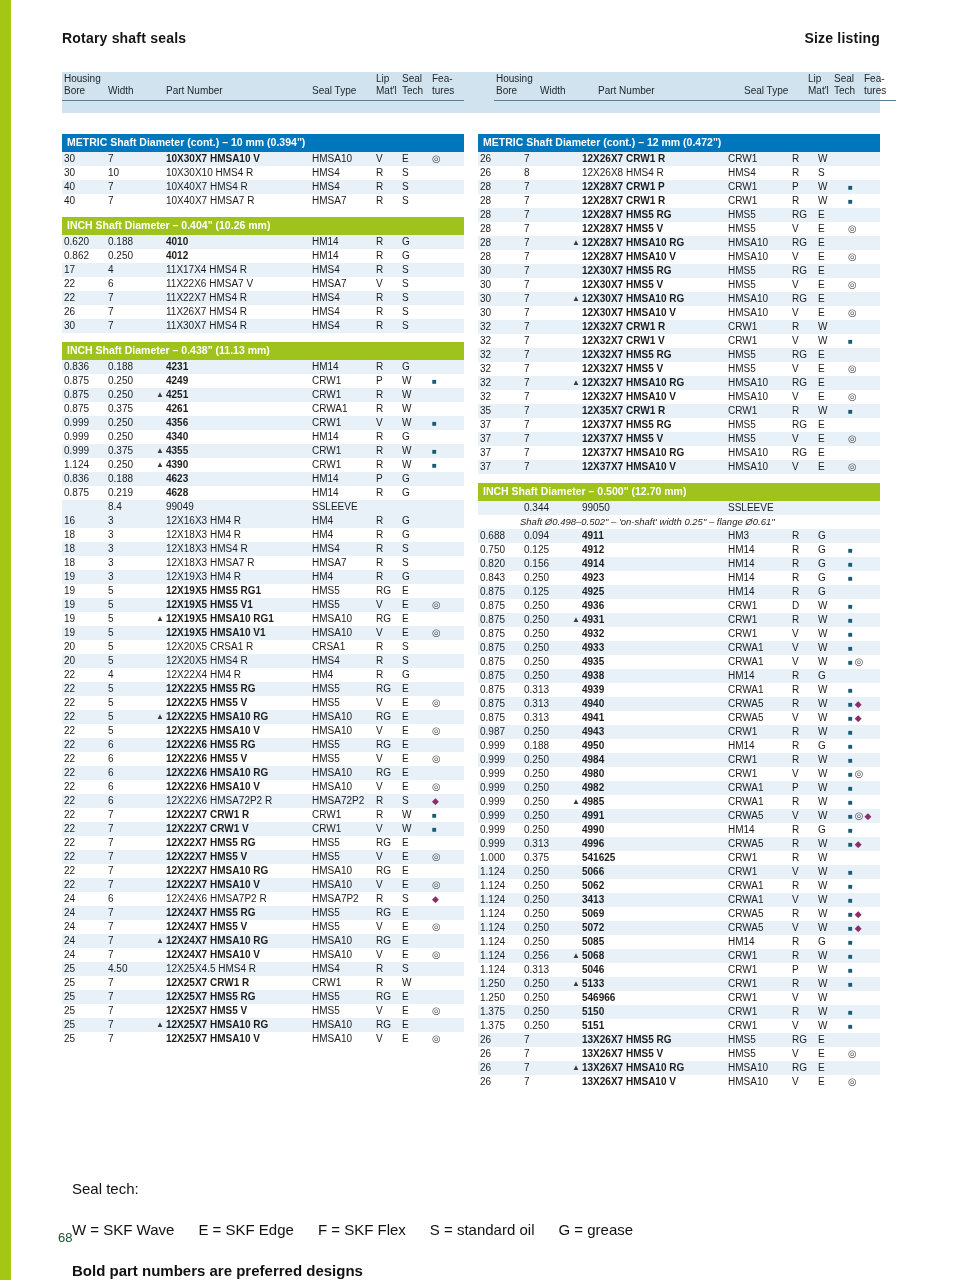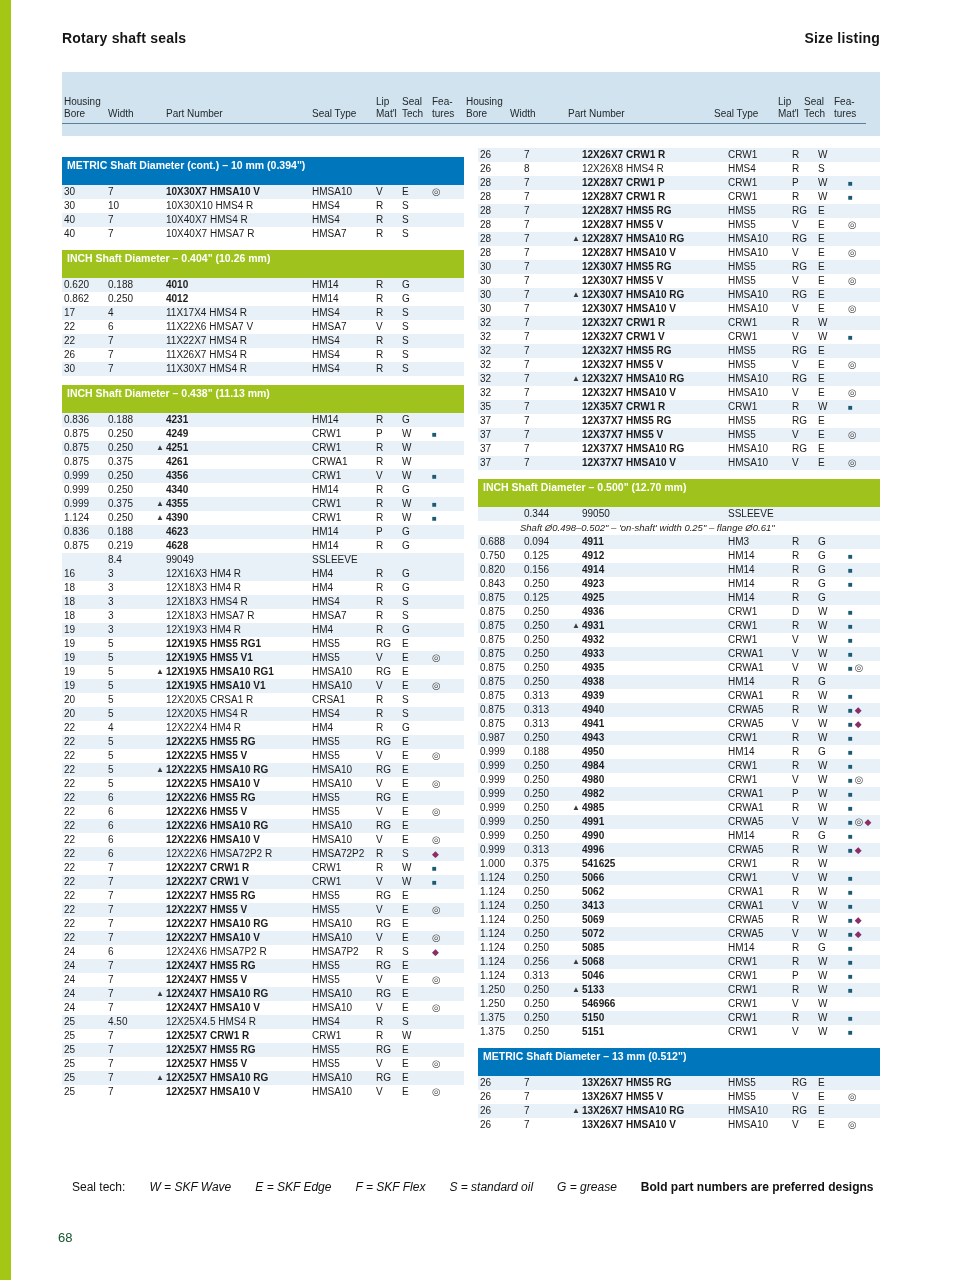--- a/index.html
+++ b/index.html
@@ -9,35 +9,35 @@
     font-family:"Liberation Sans","DejaVu Sans",sans-serif;
   }
   .edge-bar{position:absolute;left:0;top:0;width:11px;height:1280px;background:#a4c614;}
   .page-header{
     position:absolute;left:62px;top:30px;width:818px;
     display:flex;justify-content:space-between;
     font-size:14px;font-weight:bold;color:#151515;letter-spacing:0.2px;
   }
   .content{position:absolute;left:62px;top:72px;width:818px;}
   .band{
-    display:flex;gap:0;background:#d0e3ef;
-    padding:24px 0 12px 0;
+    display:flex;gap:30px;background:#d0e3ef;
+    padding:1px 0 12px 0;
   }
   .hgroup{
     width:402px;display:flex;
     border-bottom:1px solid #5d7f96;
     padding:0 0 3px 0;margin:0 0 0 0;
     box-sizing:border-box;
   }
   .hcell{display:flex;flex-direction:column;font-size:10px;color:#23282c;box-sizing:border-box;}
   .hcell .hl{height:12px;line-height:12px;white-space:nowrap;}
   .tables{display:flex;gap:14px;margin-top:12px;}
   .tcol{width:402px;}
   .sec{
-    height:28px;line-height:16px;font-size:10.5px;font-weight:bold;
+    height:18px;line-height:16px;font-size:10.5px;font-weight:bold;
     padding-left:5px;margin-top:9px;color:#ffffff;white-space:nowrap;
   }
   .sec-blue{background:#0076bd;}
   .sec-green{background:#9fc31c;}
   .trow{display:flex;height:14px;line-height:14px;font-size:10px;color:#1c1c1c;}
   .trow.odd{background:#e9f1f8;}
   .cell{box-sizing:border-box;white-space:nowrap;overflow:hidden;}
   .c0{width:46px;padding-left:2px;}
   .c1{width:48px;}
   .c2{width:156px;position:relative;padding-left:10px;}
@@ -48,21 +48,21 @@
   .bold{font-weight:bold;}
   .tri{font-style:normal;position:absolute;left:0;top:0;font-size:8px;color:#3a3a3a;}
   .f-sq{font-style:normal;color:#1c5a74;font-size:8px;margin-right:2px;}
   .f-di{font-style:normal;color:#8a2e66;font-size:9px;margin-right:1px;}
   .f-ci{font-style:normal;color:#474747;font-size:10px;margin-right:1px;}
   .trow.note{
     font-style:italic;font-size:9.5px;padding-left:42px;display:block;color:#222;
   }
   .legend{
     position:absolute;left:72px;top:1180px;width:810px;
-    display:flex;gap:24px;font-size:12px;color:#111;white-space:nowrap;
+    display:flex;gap:24px;font-size:15px;color:#111;white-space:nowrap;flex-direction:column;
   }
   .legend .note-bold{font-weight:bold;}
   .page-number{position:absolute;left:58px;top:1230px;font-size:13px;color:#14532d;}
 </style>
 </head>
 <body>
 
 <div class="edge-bar"></div>
 
 <div class="page-header">
@@ -673,20 +673,21 @@
           <span class="cell c0">25</span>
           <span class="cell c1">7</span>
           <span class="cell c2"><span class="bold">12X25X7 HMSA10 V</span></span>
           <span class="cell c3">HMSA10</span>
           <span class="cell c4">V</span>
           <span class="cell c5">E</span>
           <span class="cell c6"><i class="f-ci">◎</i></span>
         </div>
       </div>
     <div class="tcol" id="col-right">
+        <div class="sec sec-blue">METRIC Shaft Diameter (cont.) – 12 mm (0.472")</div>
         <div class="trow odd">
           <span class="cell c0">26</span>
           <span class="cell c1">7</span>
           <span class="cell c2"><span class="bold">12X26X7 CRW1 R</span></span>
           <span class="cell c3">CRW1</span>
           <span class="cell c4">R</span>
           <span class="cell c5">W</span>
           <span class="cell c6"></span>
         </div>
         <div class="trow even">
@@ -1215,21 +1216,20 @@
         </div>
         <div class="trow even">
           <span class="cell c0">1.375</span>
           <span class="cell c1">0.250</span>
           <span class="cell c2"><span class="bold">5151</span></span>
           <span class="cell c3">CRW1</span>
           <span class="cell c4">V</span>
           <span class="cell c5">W</span>
           <span class="cell c6"><i class="f-sq">■</i></span>
         </div>
-        <div class="sec sec-blue">METRIC Shaft Diameter – 13 mm (0.512")</div>
         <div class="trow odd">
           <span class="cell c0">26</span>
           <span class="cell c1">7</span>
           <span class="cell c2"><span class="bold">13X26X7 HMS5 RG</span></span>
           <span class="cell c3">HMS5</span>
           <span class="cell c4">RG</span>
           <span class="cell c5">E</span>
           <span class="cell c6"></span>
         </div>
         <div class="trow even">
@@ -1258,21 +1258,21 @@
           <span class="cell c4">V</span>
           <span class="cell c5">E</span>
           <span class="cell c6"><i class="f-ci">◎</i></span>
         </div>
       </div>
   </div>
 </div>
 
 <div class="legend">
   <span>Seal tech:</span>
-  <span id="legend-items" style="display:flex;gap:24px;font-style:italic;">
+  <span id="legend-items" style="display:flex;gap:24px;">
       <span>W = SKF Wave</span>
       <span>E = SKF Edge</span>
       <span>F = SKF Flex</span>
       <span>S = standard oil</span>
       <span>G = grease</span>
     </span>
   <span class="note-bold">Bold part numbers are preferred designs</span>
 </div>
 
 <div class="page-number">68</div>

